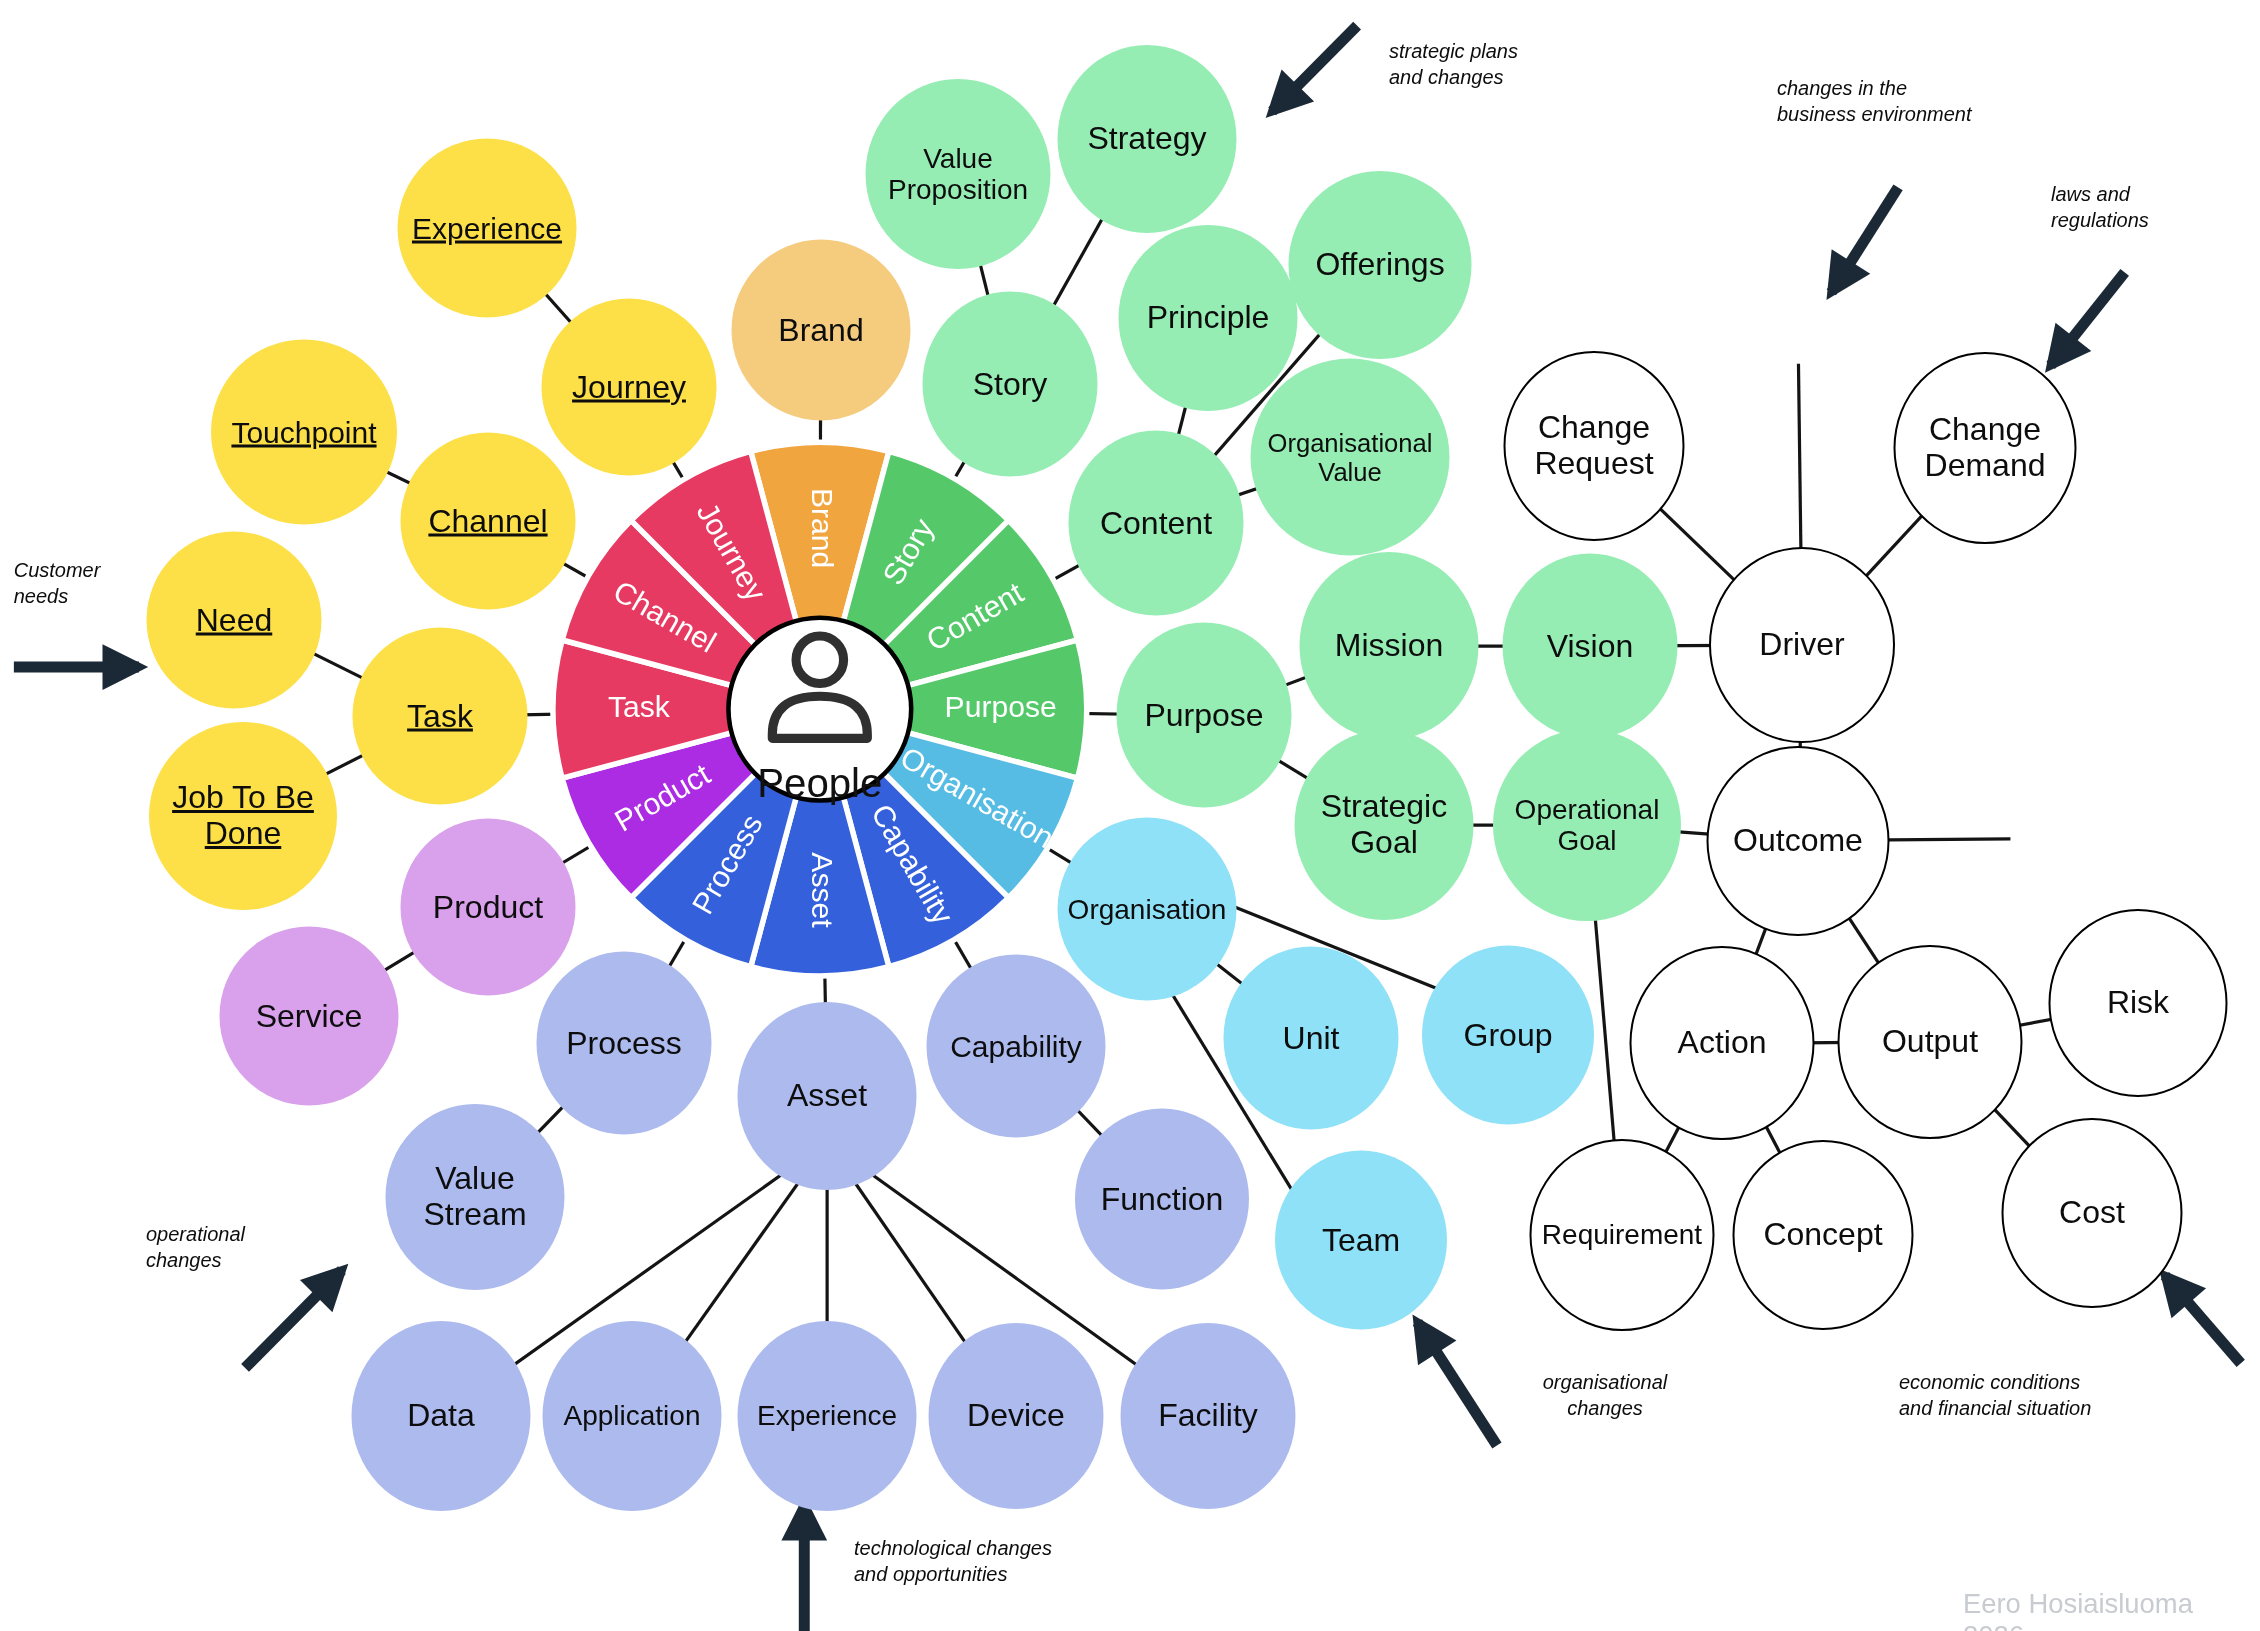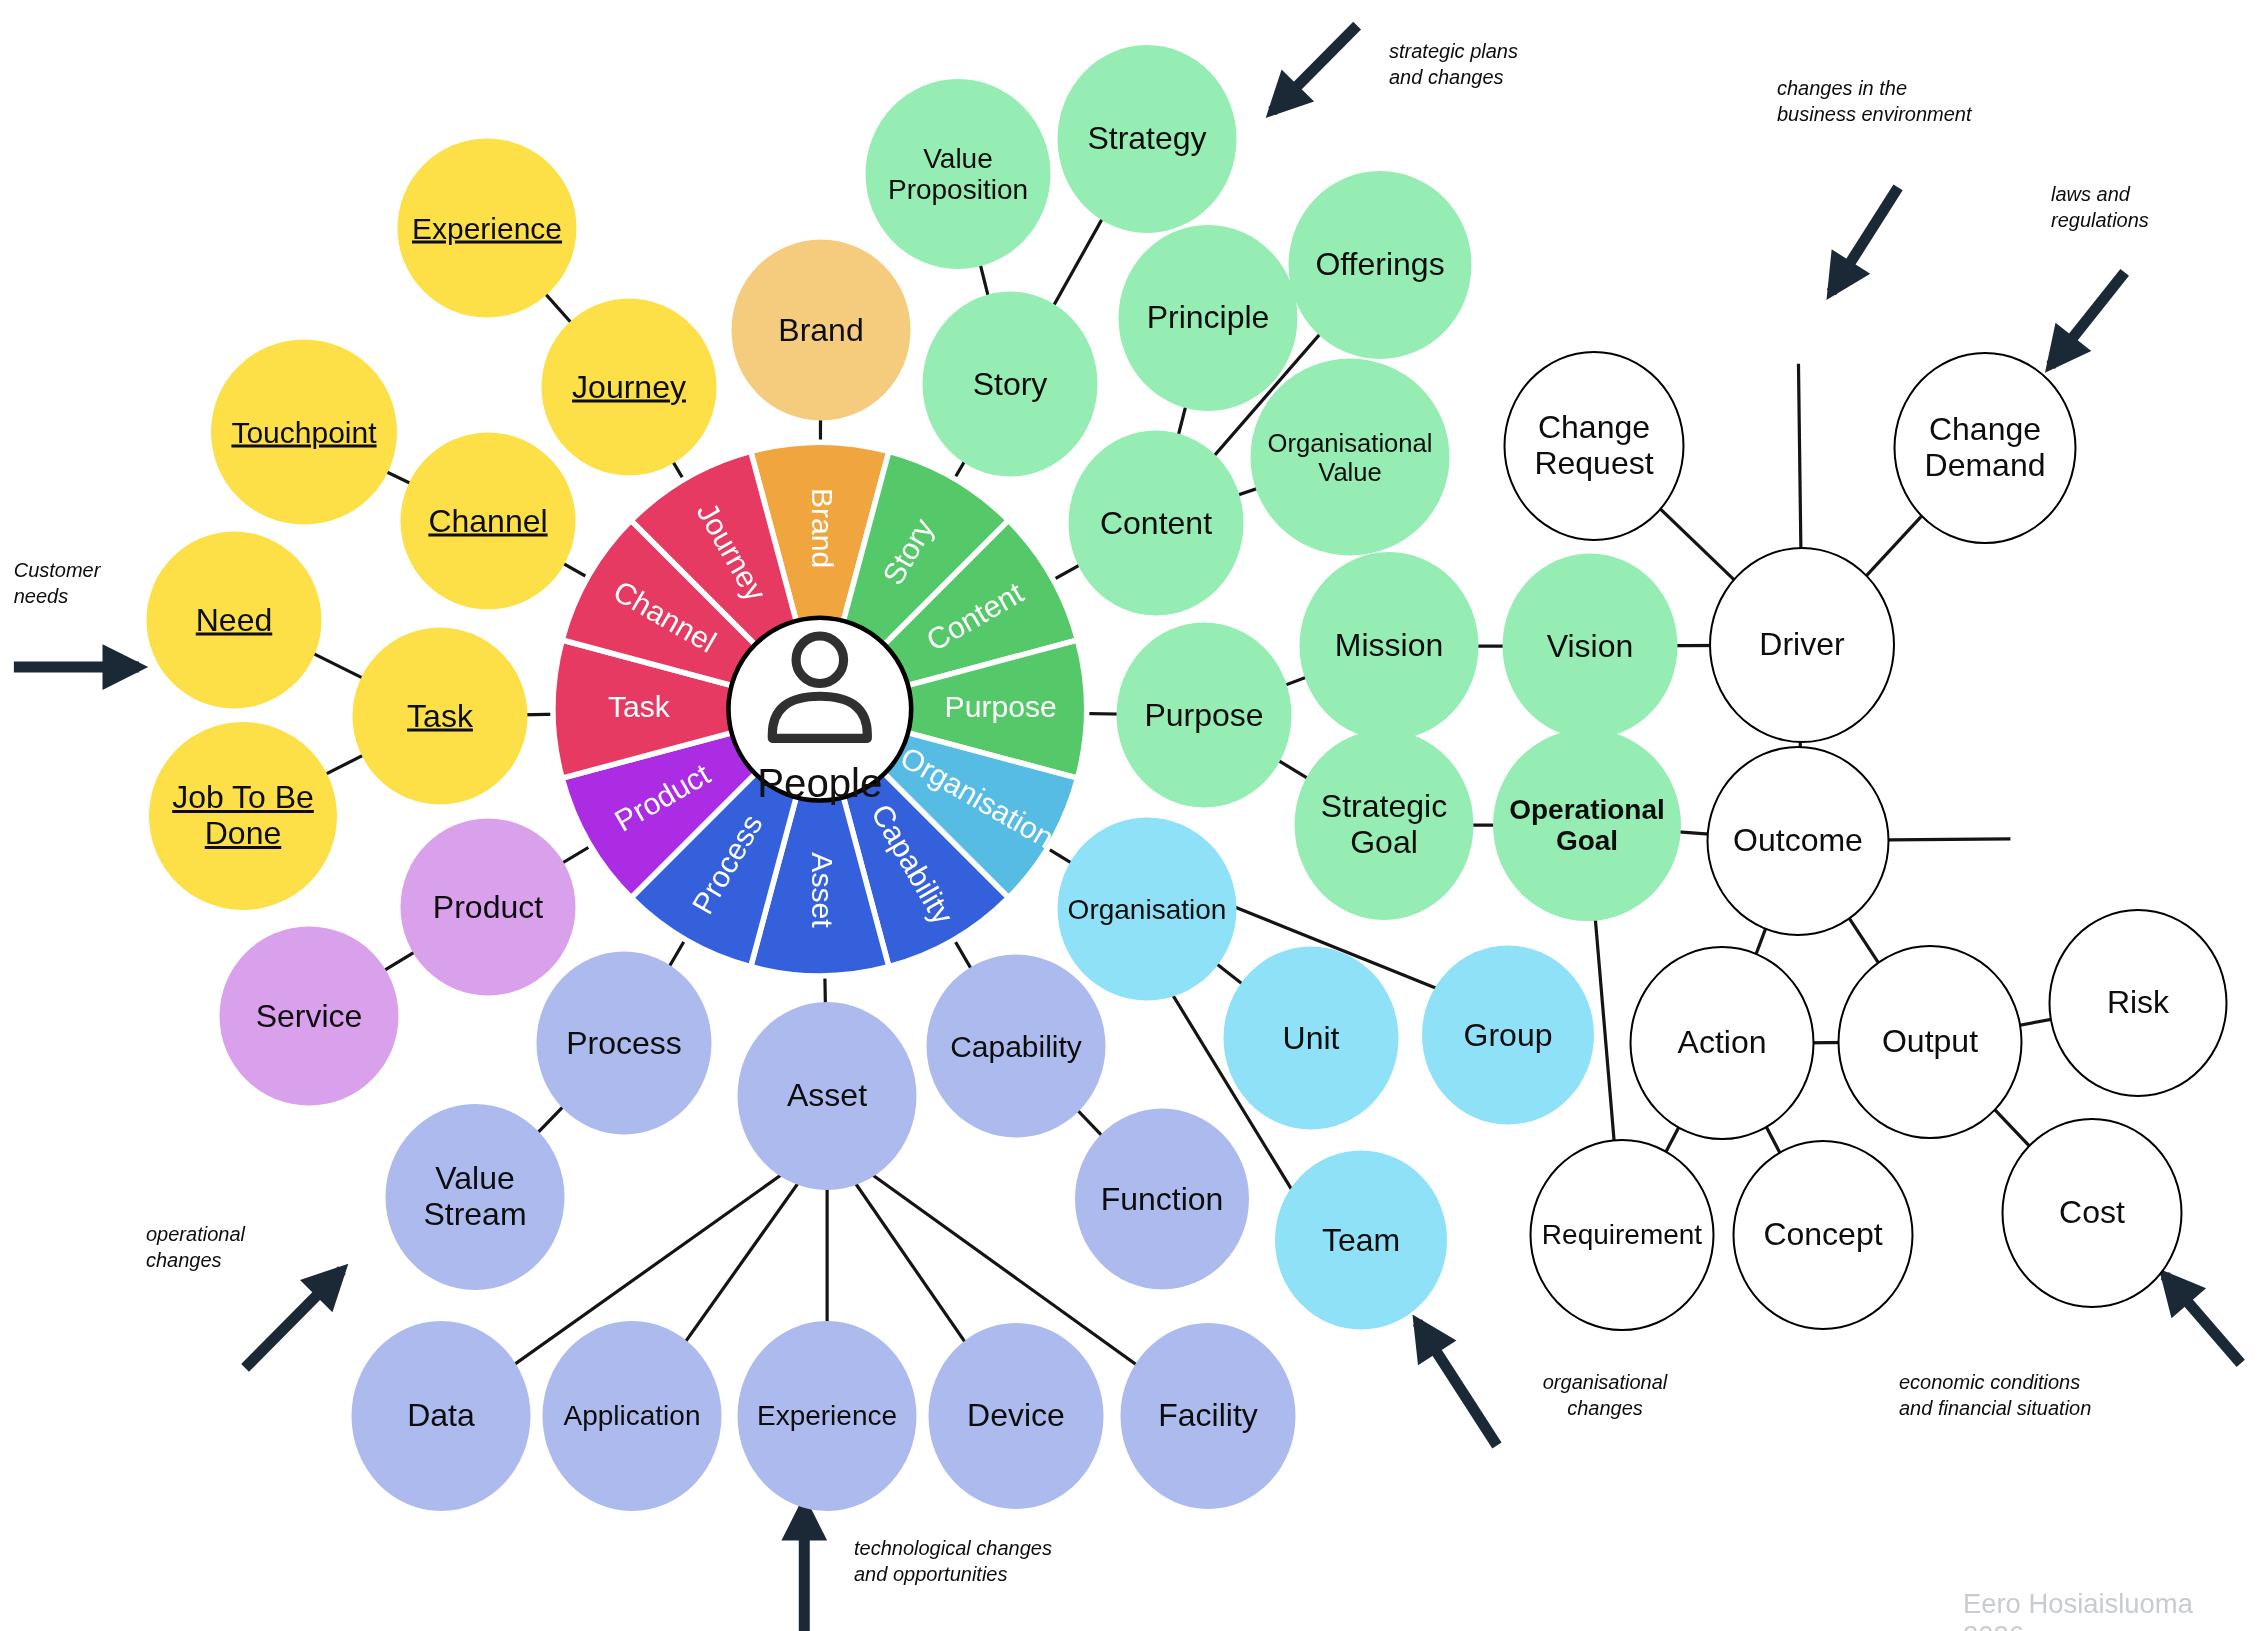--- a/index.html
+++ b/index.html
@@ -196,21 +196,21 @@
     </div>
   <div class="node n-green" style="left:1389px;top:646px;width:179px;height:188px;">
       <span>Mission</span>
     </div>
   <div class="node n-green" style="left:1590px;top:646px;width:175px;height:185px;">
       <span>Vision</span>
     </div>
   <div class="node n-green" style="left:1384px;top:825px;width:179px;height:190px;">
       <span>Strategic Goal</span>
     </div>
-  <div class="node n-green s31" style="left:1587px;top:825px;width:188px;height:192px;font-weight:bold;">
+  <div class="node n-green s31" style="left:1587px;top:825px;width:188px;height:192px;">
       <span>Operational Goal</span>
     </div>
 
   <div class="node n-cyan s31" style="left:1147px;top:909px;width:179px;height:183px;">
       <span>Organisation</span>
     </div>
   <div class="node n-cyan" style="left:1311px;top:1038px;width:175px;height:183px;">
       <span>Unit</span>
     </div>
   <div class="node n-cyan" style="left:1508px;top:1035px;width:172px;height:179px;">

